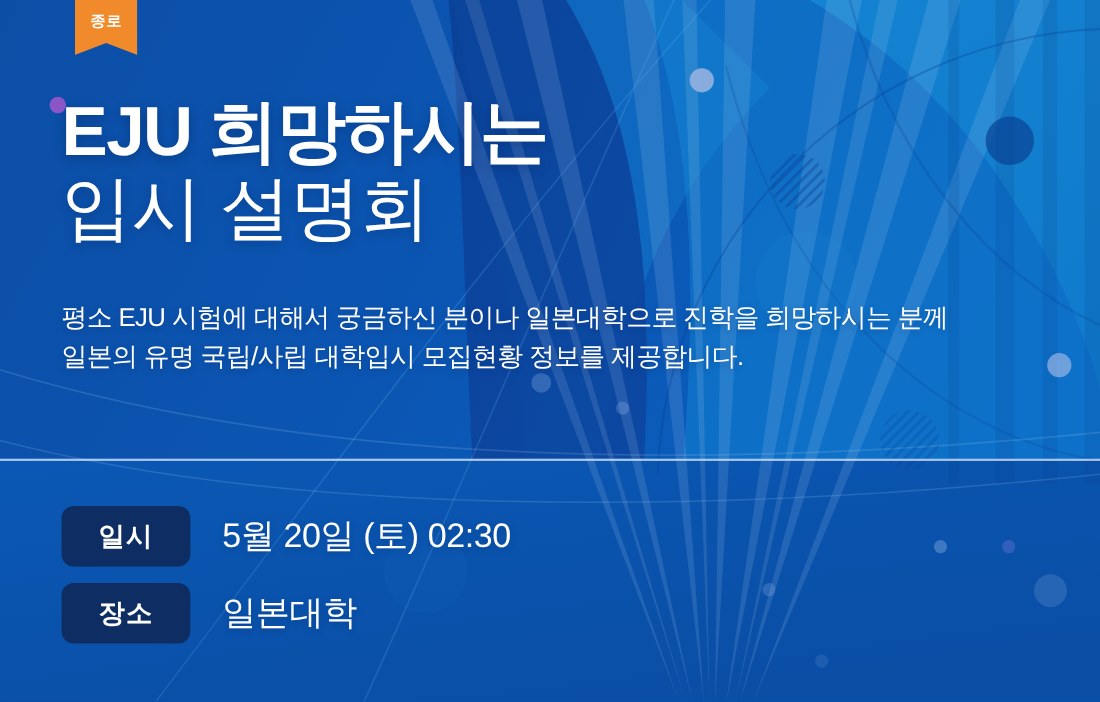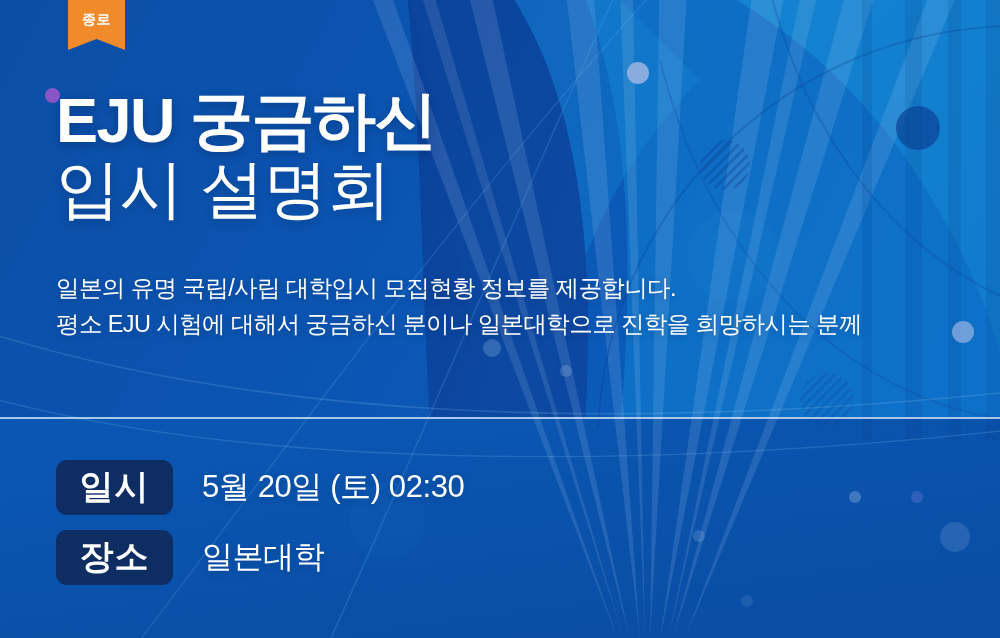--- a/index.html
+++ b/index.html
@@ -134,21 +134,21 @@
     margin-bottom: 8px;
   }
   .info-row:last-child { margin-bottom: 0; }
 
   .info-badge {
     min-width: 117px;
     height: 55px;
     background: #0d2d63;
     border-radius: 11px;
     color: #ffffff;
-    font-size: 34px;
+    font-size: 24px;
     font-weight: 700;
     letter-spacing: 1px;
     display: flex;
     align-items: center;
     justify-content: center;
     padding: 0 14px;
     flex: 0 0 auto;
   }
   .info-value {
     margin-left: 29px;
@@ -271,27 +271,27 @@
   </svg>
 
   <div class="ribbon">
     <div class="ribbon-shape"></div>
     <div class="ribbon-label">종로</div>
   </div>
 
   <span class="purple-dot"></span>
 
   <div class="title-block">
-    <h1 class="title-main">EJU 궁금하신</h1>
+    <h1 class="title-main">EJU 희망하시는</h1>
     <h2 class="title-sub">입시 설명회</h2>
   </div>
 
   <div class="description">
+    <p>평소 EJU 시험에 대해서 궁금하신 분이나 일본대학으로 진학을 희망하시는 분께</p>
     <p>일본의 유명 국립/사립 대학입시 모집현황 정보를 제공합니다.</p>
-    <p>평소 EJU 시험에 대해서 궁금하신 분이나 일본대학으로 진학을 희망하시는 분께</p>
   </div>
 
   <div class="divider"></div>
 
   <div class="info">
     <div class="info-row">
       <span class="info-badge">일시</span>
       <span class="info-value">5월 20일 (토) 02:30</span>
     </div>
     <div class="info-row">

